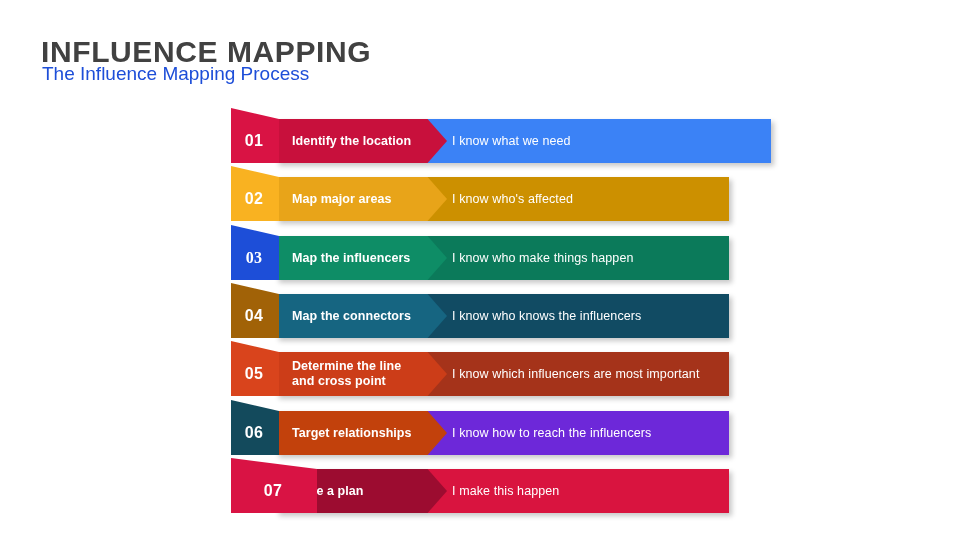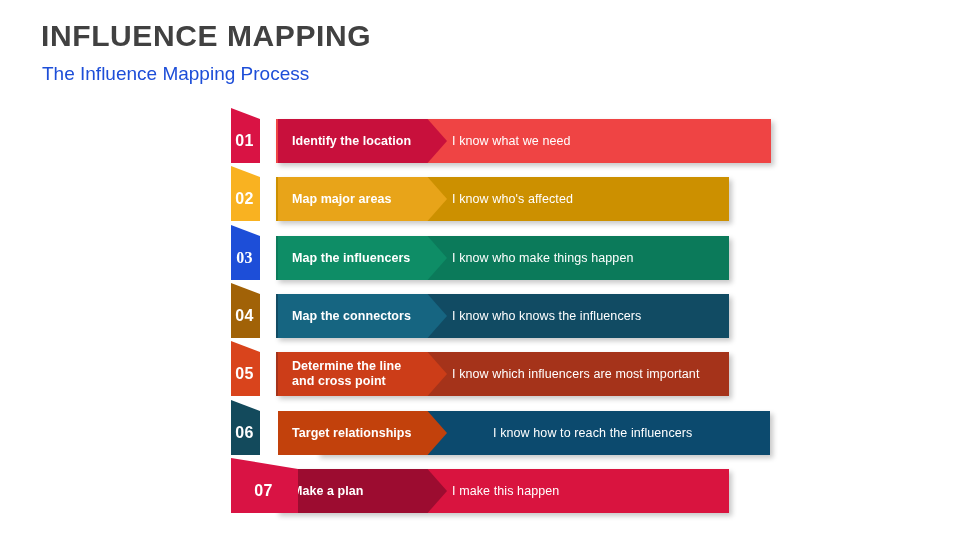--- a/index.html
+++ b/index.html
@@ -19,21 +19,21 @@
   #slide {
     position: absolute;
     inset: 0;
     background: #ffffff;
   }
 
   
   .title {
     position: absolute;
     left: 41px;
-    top: 18px;
+    top: 34px;
     font-size: 30px;
     font-weight: bold;
     letter-spacing: 0.6px;
     color: #414141;
     line-height: 36px;
     white-space: nowrap;
     text-align: right;
   }
   .subtitle {
     position: absolute;
@@ -72,21 +72,21 @@
     position: absolute;
     left: 231px;
     width: 500px;
   }
 
   
   .badge {
     position: absolute;
     left: 0;
     top: -11px;
-    width: 29px;
+    width: 48px;
     height: 55px;
     clip-path: polygon(0% 0%, 100% 20%, 100% 100%, 0% 100%);
     z-index: 3;
   }
   .badge-num {
     position: absolute;
     left: 0;
     right: 2px;
     bottom: 0;
     height: 44px;
@@ -149,21 +149,21 @@
 <body>
 
 <div id="slide">
 
   <div class="title">INFLUENCE MAPPING</div>
   <div class="subtitle">The Influence Mapping Process</div>
 
 
   <div id="rows">
       <div class="row" style="top: 119px;">
-        <div class="outcome" style="background: #ef4444; padding-left: 42px;">
+        <div class="outcome" style="background: #3b82f6; padding-left: 42px;">
           <div class="outcome-text">I know what we need</div>
         </div>
         <div class="action" style="background: rgb(200, 16, 60);">
           <div class="action-text">Identify the location</div>
         </div>
         <div class="badge" style="background: rgb(217, 19, 68);">
           <div class="badge-num">01</div>
         </div>
       </div>
       <div class="row" style="top: 177px;">
@@ -207,21 +207,21 @@
           <div class="action-text">
             <div>Determine the line</div>
             <div>and cross point</div>
           </div>
         </div>
         <div class="badge" style="background: rgb(217, 68, 28);">
           <div class="badge-num">05</div>
         </div>
       </div>
       <div class="row" style="top: 411px;">
-        <div class="outcome" style="background: #0c4a6e; margin-left: 41px;">
+        <div class="outcome" style="background: #6d28d9;">
           <div class="outcome-text">I know how to reach the influencers</div>
         </div>
         <div class="action" style="background: #c2410c;">
           <div class="action-text">Target relationships</div>
         </div>
         <div class="badge" style="background: rgb(19, 74, 92);">
           <div class="badge-num">06</div>
         </div>
       </div>
       <div class="row" style="top: 469px;">

